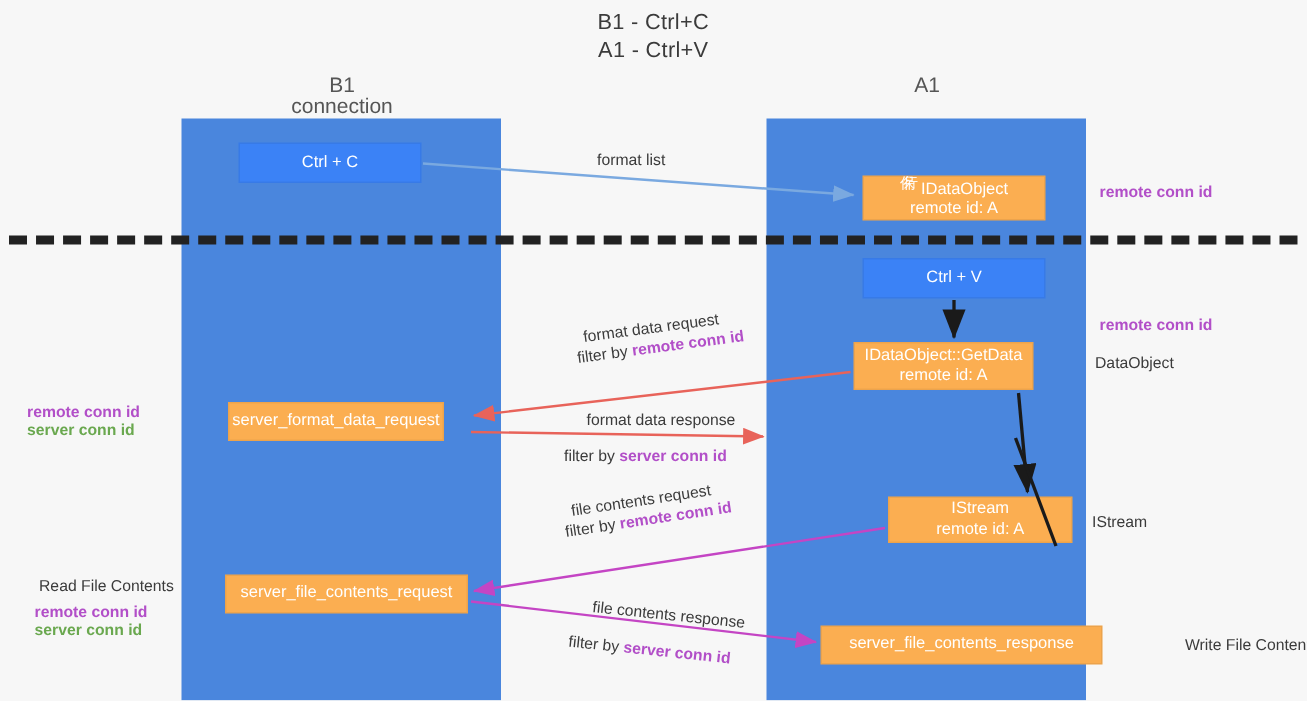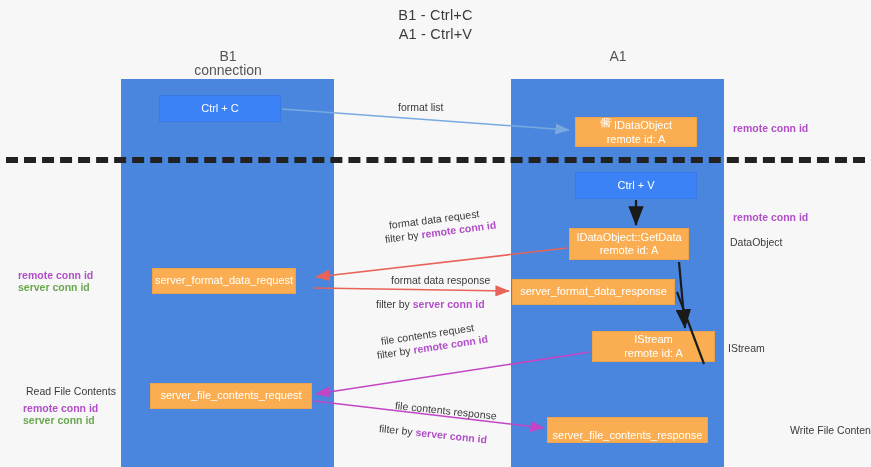--- a/index.html
+++ b/index.html
@@ -79,21 +79,21 @@
   .node .ln { display: block; white-space: nowrap; }
 
   #node-ctrlc  { left: 159px; top: 95px;  width: 122px; height: 27px; }
   #node-dataobj{ left: 575px; top: 117px; width: 122px; height: 30px; }
   #node-ctrlv  { left: 575px; top: 172px; width: 122px; height: 27px; }
   #node-getdata{ left: 569px; top: 228px; width: 120px; height: 32px; }
   #node-sfdreq { left: 152px; top: 268px; width: 144px; height: 26px; }
   #node-sfdres { left: 512px; top: 279px; width: 163px; height: 26px; }
   #node-istream{ left: 592px; top: 331px; width: 123px; height: 31px; }
   #node-sfcreq { left: 150px; top: 383px; width: 162px; height: 26px; }
-  #node-sfcres { left: 547px; top: 417px; width: 161px; height: 26px; justify-content: flex-end; }
+  #node-sfcres { left: 547px; top: 417px; width: 188px; height: 26px; }
 
   
   .overlap {
     position: relative;
     display: inline-block;
     width: 14px;
     height: 12px;
     vertical-align: -1px;
   }
   .overlap i {
@@ -230,23 +230,20 @@
 
   <div class="node orange" id="node-getdata">
     <span class="ln">IDataObject::GetData</span>
     <span class="ln">remote id: A</span>
   </div>
 
   <div class="node orange" id="node-sfdreq">
     <span class="ln">server_format_data_request</span>
   </div>
 
-  <div class="node orange" id="node-sfdres">
-    <span class="ln">server_format_data_response</span>
-  </div>
 
   <div class="node orange" id="node-istream">
     <span class="ln">IStream</span>
     <span class="ln">remote id: A</span>
   </div>
 
   <div class="node orange" id="node-sfcreq">
     <span class="ln">server_file_contents_request</span>
   </div>
 

